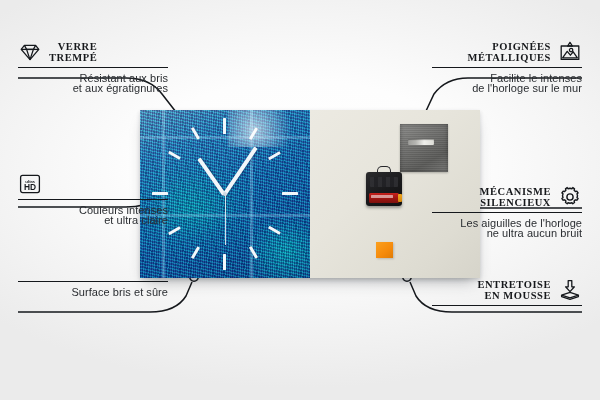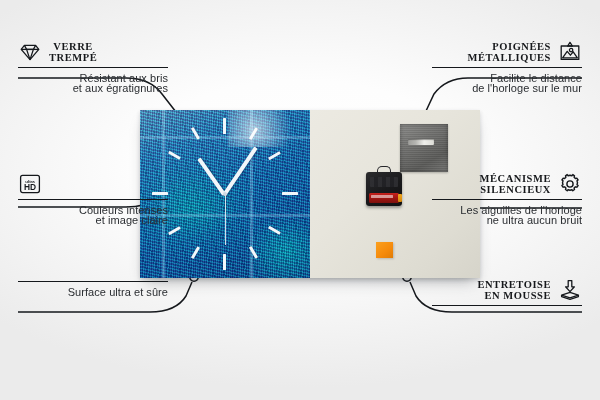--- a/index.html
+++ b/index.html
@@ -102,21 +102,21 @@
   .callout.right { text-align:left; }
   .c-head { display:flex; align-items:center; gap:7px; }
   .callout.left .c-head  { justify-content:flex-start; }
   .callout.right .c-head { justify-content:flex-end; }
   .c-title {
     font-family:"Liberation Serif", serif;
     font-weight:700; font-size:10.5px; line-height:11.5px;
     letter-spacing:.55px; color:#16181b; text-transform:uppercase;
     white-space:pre-line;
   }
-  .callout.left  .c-title { text-align:center; }
+  .callout.left  .c-title { text-align:right; }
   .callout.right .c-title { text-align:right; }
   .c-rule { height:1.3px; background:#15181c; margin-top:3px; }
   .c-sub {
     font-family:Liberation Sans, sans-serif;
     font-size:11px; line-height:9.2px; color:#2a2d31;
     margin-top:6px; white-space:pre-line; letter-spacing:.06px;
   }
   .c-icon { width:24px; height:24px; flex:0 0 24px; }
   .c-icon svg { display:block; width:24px; height:24px; }
 </style>
@@ -210,49 +210,49 @@
       <span class="c-icon">
         <svg viewBox="0 0 24 24">
           <rect x="2.6" y="3.4" width="18.8" height="17.2" rx="2" fill="none" stroke="#15181c" stroke-width="1.3"></rect>
           <text x="12" y="10.6" font-family="Liberation Sans, sans-serif" font-size="4.4" font-weight="700" text-anchor="middle" fill="#15181c">ultra</text>
           <text x="12" y="18" font-family="Liberation Sans, sans-serif" font-size="8.4" font-weight="700" text-anchor="middle" fill="#15181c">HD</text>
         </svg>
       </span>
     </div>
     <div class="c-rule" style="width:150px;"></div>
     <div class="c-sub">Couleurs intenses
-et image claire</div>
+et ultra claire</div>
   </div>
 
   <div class="callout left" style="left:18px;top:278px;width:150px;">
     <div class="c-rule" style="width:150px;"></div>
-    <div class="c-sub">Surface ultra et sûre</div>
+    <div class="c-sub">Surface bris et sûre</div>
   </div>
 
   <div class="callout right" style="left:432px;top:40px;width:150px;">
     <div class="c-head">
       <span class="c-title" style="flex:1;">POIGNÉES
 MÉTALLIQUES</span>
       <span class="c-icon">
         <svg viewBox="0 0 24 24">
             <g fill="none" stroke="#15181c" stroke-width="1.3" stroke-linejoin="round">
           <path d="M12 2.4 L9.6 6 H14.4 Z"></path>
           <rect x="3.2" y="6" width="17.6" height="13.4"></rect>
           <path d="M4.6 17.8 L9.2 11.4 L12.4 15.2 L15.2 11.8 L19.4 17.8 Z"></path>
           <circle cx="13.1" cy="10.1" r="1.7"></circle>
         </g>
           </svg>
       </span>
     </div>
     <div class="c-rule" style="width:150px;"></div>
-    <div class="c-sub" style="text-align:right;">Facilite le distance
+    <div class="c-sub" style="text-align:right;">Facilite le intenses
 de l'horloge sur le mur</div>
   </div>
 
-  <div class="callout right" style="left:432px;top:172px;width:150px;">
+  <div class="callout right" style="left:432px;top:185px;width:150px;">
     <div class="c-head">
       <span class="c-title" style="flex:1;">MÉCANISME
 SILENCIEUX</span>
       <span class="c-icon">
         <svg viewBox="0 0 24 24">
             <g fill="none" stroke="#15181c" stroke-width="1.4" stroke-linejoin="round">
           <path d="M12 3.2 l1.9 .5 .9 -1.1 1.7 1.3 -.4 1.4 1.3 1.3 1.4 -.4 1.3 1.7 -1.1 .9 .5 1.9 -.5 1.9 1.1 .9 -1.3 1.7 -1.4 -.4 -1.3 1.3 .4 1.4 -1.7 1.3 -.9 -1.1 -1.9 .5 -1.9 -.5 -.9 1.1 -1.7 -1.3 .4 -1.4 -1.3 -1.3 -1.4 .4 -1.3 -1.7 1.1 -.9 -.5 -1.9 .5 -1.9 -1.1 -.9 1.3 -1.7 1.4 .4 1.3 -1.3 -.4 -1.4 1.7 -1.3 .9 1.1 z"></path>
           <circle cx="12" cy="12" r="3.1"></circle>
         </g>
           </svg>

